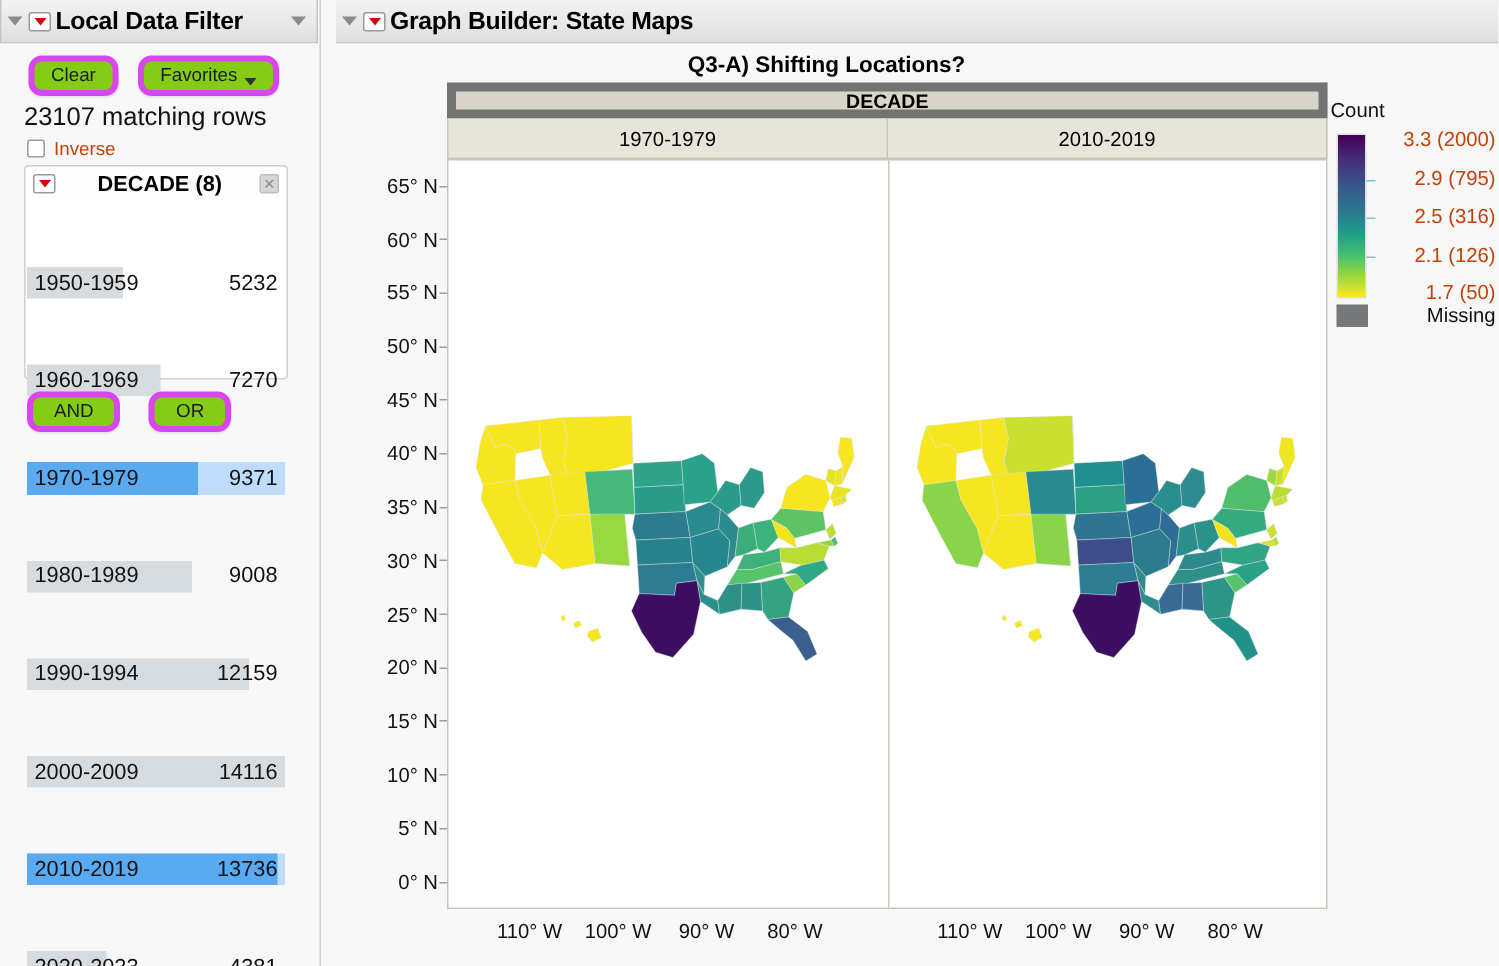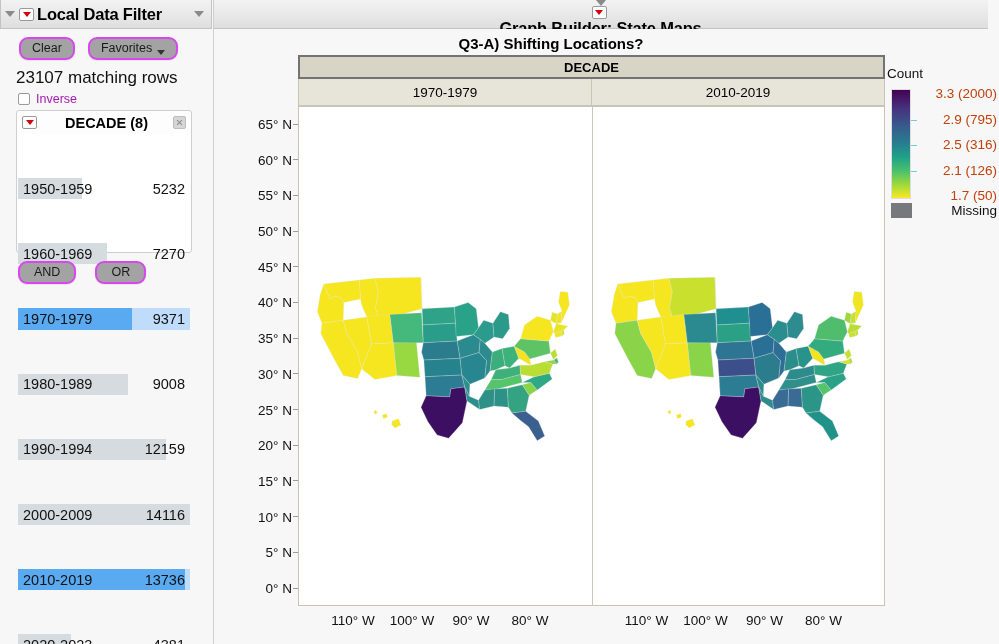--- a/index.html
+++ b/index.html
@@ -13,21 +13,21 @@
   .app{position:relative;width:999px;height:644px;}
 
   
   .titlebar{
     position:absolute;top:0;height:29px;
     background:linear-gradient(180deg,#f2f2f2 0%,#e8e8e8 55%,#dedede 100%);
     border:1px solid #c3c3c3;border-top:none;border-left:none;
     box-sizing:border-box;display:flex;align-items:center;
   }
   .tb-left{left:0;width:212px;border-left:1px solid #c3c3c3;}
-  .tb-right{left:213px;width:775px;border-right:none;flex-direction:column;}
+  .tb-right{left:224px;width:775px;border-right:none;}
   .outer-tri{
     width:0;height:0;margin:0 4px 0 4px;
     border-left:5px solid transparent;border-right:5px solid transparent;
     border-top:6px solid #8a8a8a;
   }
   .red-btn{
     width:15px;height:13px;box-sizing:border-box;
     background:#fff;border:1px solid #9a9a9a;border-radius:2px;
     display:flex;align-items:center;justify-content:center;margin-right:3px;
     flex:0 0 auto;
@@ -45,35 +45,35 @@
   .tb-tri-right{
     width:0;height:0;margin-right:7px;
     border-left:5px solid transparent;border-right:5px solid transparent;
     border-top:6px solid #8a8a8a;
   }
 
   
   .filter-panel{position:absolute;left:0;top:29px;width:212px;height:615px;background:#f7f7f7;}
   .btn-row{position:absolute;left:19px;top:8px;display:flex;gap:13px;}
   .pill{
-    background:#a3a3a3;border:2px solid #d946ef;border-radius:9px;
+    background:#84cc16;border:4px solid #d946ef;border-radius:9px;
     font-size:12.5px;color:#1a1a1a;padding:2px 11px 3px 11px;
     box-shadow:0 1px 1px rgba(0,0,0,.07);white-space:nowrap;cursor:default;
     display:flex;align-items:flex-end;gap:5px;
   }
   .pill-caret{
     width:0;height:0;border-left:4px solid transparent;border-right:4px solid transparent;
     border-top:5px solid #333;
   }
   .matching{
     position:absolute;left:16px;top:39px;font-size:17px;color:#111;white-space:nowrap;
   }
   .inverse-row{position:absolute;left:18px;top:63px;display:flex;align-items:center;gap:6px;}
   .cbox{width:12px;height:12px;background:#fff;border:1px solid #9b9b9b;border-radius:2px;box-sizing:border-box;}
-  .inverse-lbl{font-size:12.5px;color:#a21caf;}
+  .inverse-lbl{font-size:12.5px;color:#c2410c;}
 
   .filter-box{
     position:absolute;left:16px;top:81px;width:176px;height:143px;
     background:#fdfdfd;border:1px solid #cfcfcf;border-radius:3px;box-sizing:border-box;
   }
   .fb-head{height:23px;display:flex;align-items:center;padding:0 5px;gap:6px;}
   .fb-title{flex:1;text-align:center;font-size:14.5px;font-weight:bold;color:#000;}
   .close-box{
     width:13px;height:13px;background:#d6d6d6;border:1px solid #bdbdbd;border-radius:2px;
     box-sizing:border-box;position:relative;flex:0 0 auto;
@@ -105,21 +105,21 @@
 
   
   .graph{position:absolute;left:215px;top:29px;width:784px;height:615px;background:#f7f7f7;}
   .chart-title{
     position:absolute;left:0;top:6px;width:672px;text-align:center;
     font-size:15px;font-weight:bold;color:#000;
   }
 
   .panel-head{
     position:absolute;left:83px;top:26px;width:587px;height:24px;
-    background:#d9d5c6;border:2px solid #737373;box-sizing:border-box;
+    background:#d9d5c6;border:6px solid #737373;box-sizing:border-box;
     display:flex;align-items:center;justify-content:center;
     font-size:13px;font-weight:bold;color:#000;
   }
   .panel-sub{
     position:absolute;left:83px;top:50px;width:587px;height:27px;display:flex;
   }
   .panel-sub > div{
     flex:1;background:#e7e4da;border:1px solid #c9c5b5;border-top:none;box-sizing:border-box;
     display:flex;align-items:center;justify-content:center;
     font-size:13.5px;color:#000;

